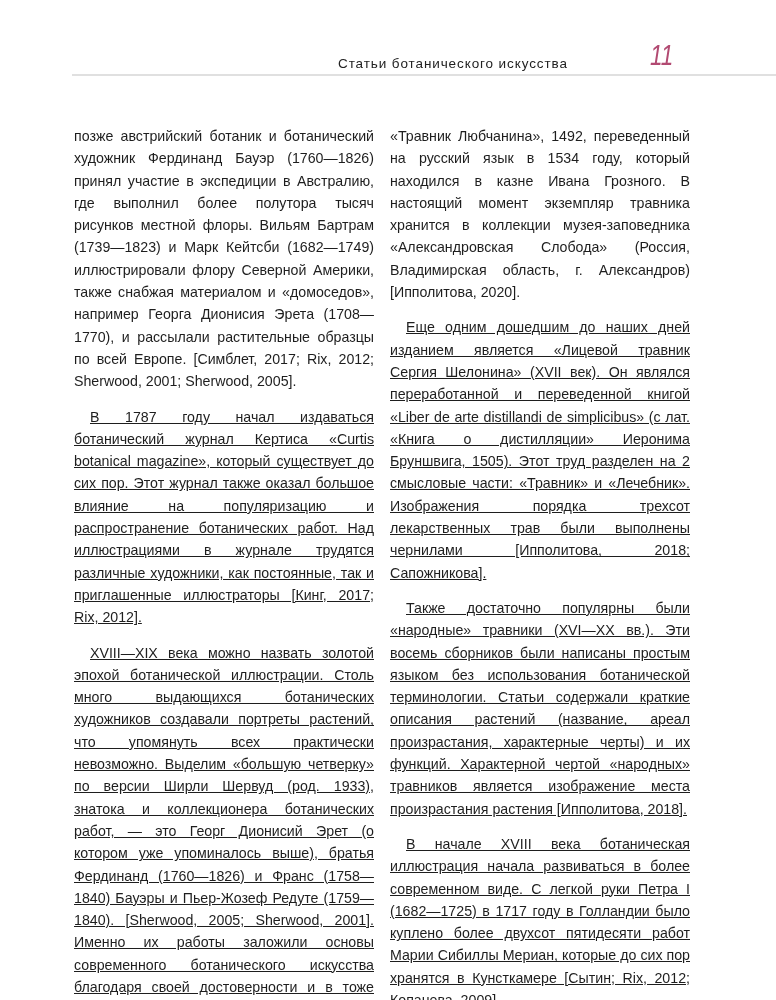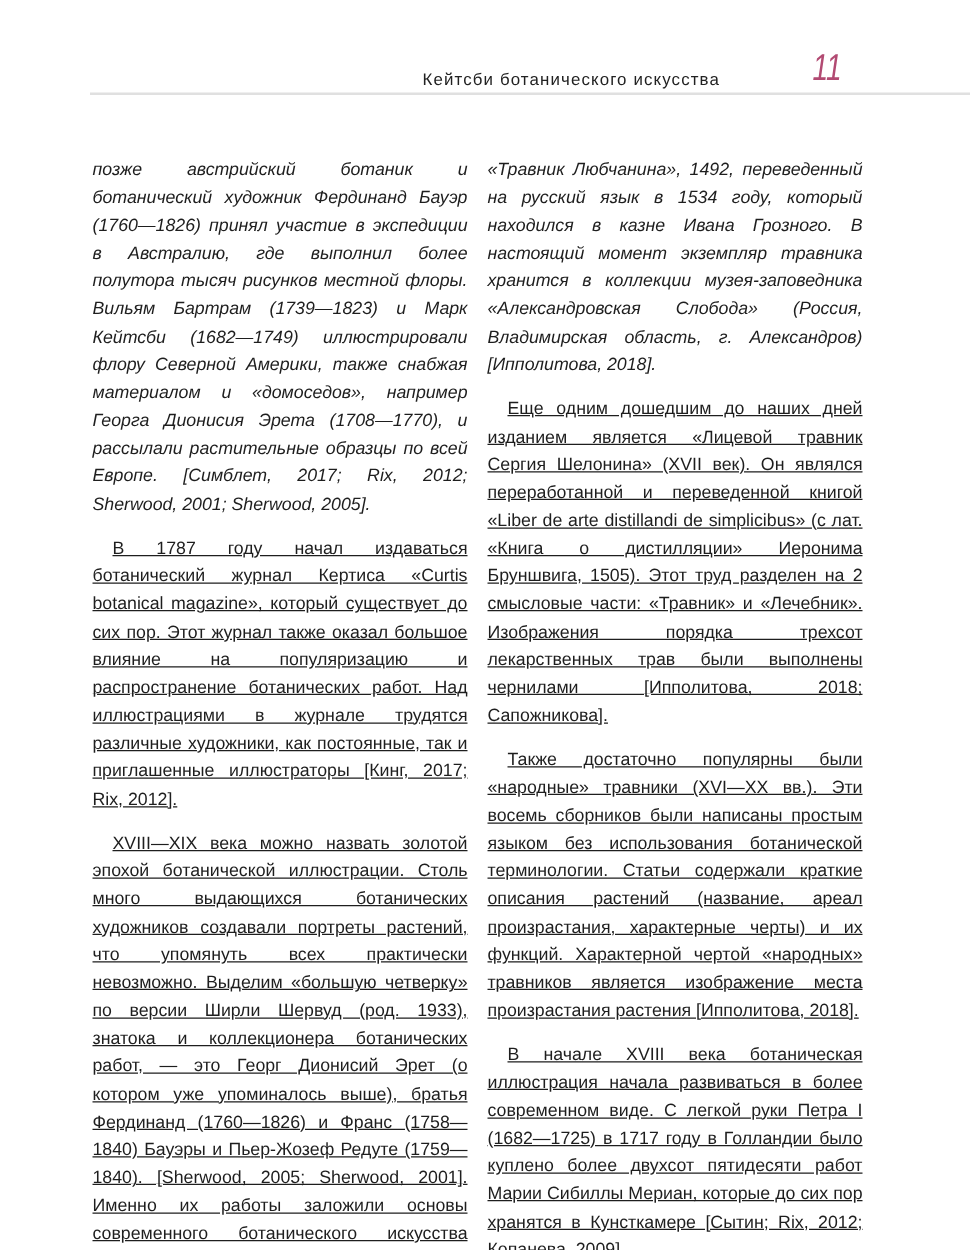--- a/index.html
+++ b/index.html
@@ -12,38 +12,38 @@
               font-style: italic; font-family: "Liberation Sans", sans-serif;
               color: #b24a72; font-weight: normal; transform: scaleX(0.75); transform-origin: left; }
   .head-rule { position: absolute; left: 72px; right: 0; top: 74px; height: 2px; background: #e0e0e0; }
 
   .col { position: absolute; top: 125px; width: 300px; font-size: 14.2px; line-height: 22.3px;
          text-align: justify; hyphens: manual; }
   .col-left { left: 74px; }
   .col-right { left: 390px; width: 300px; }
   .para { margin: 0 0 13px 0; text-indent: 0; }
   .para.indent { text-indent: 16px; text-decoration: underline; }
-  .para.first { text-indent: 0; font-style: italic; }
+  .para.first { text-indent: 0; }
   .nohead { margin-bottom: 0; }
 </style>
 </head>
 <body>
 
 <div class="running-head">
-  <div class="head-title">Кейтсби ботанического искусства</div>
+  <div class="head-title">Статьи ботанического искусства</div>
   <div class="page-num">11</div>
   <div class="head-rule"></div>
 </div>
 
 <div class="col col-left">
   <p class="para first">позже австрийский ботаник и ботанический художник Фердинанд Бауэр (1760—1826) принял участие в экспедиции в Австралию, где выполнил более полутора тысяч рисунков местной флоры. Вильям Бартрам (1739—1823) и Марк Кейтсби (1682—1749) иллюстрировали флору Северной Америки, также снабжая материалом и «домоседов», например Георга Дионисия Эрета (1708—1770), и рассылали растительные образцы по всей Европе. [Симблет, 2017; Rix, 2012; Sherwood, 2001; Sherwood, 2005].</p>
   <p class="para indent">В 1787 году начал издаваться ботанический журнал Кертиса «Curtis botanical magazine», который существует до сих пор. Этот журнал также оказал большое влияние на популяризацию и распространение ботанических работ. Над иллюстрациями в журнале трудятся различные художники, как постоянные, так и приглашенные иллюстраторы [Кинг, 2017; Rix, 2012].</p>
   <p class="para indent nohead">XVIII—XIX века можно назвать золотой эпохой ботанической иллюстрации. Столь много выдающихся ботанических художников создавали портреты растений, что упомянуть всех практически невозможно. Выделим «большую четверку» по версии Ширли Шервуд (род. 1933), знатока и коллекционера ботанических работ, — это Георг Дионисий Эрет (о котором уже упоминалось выше), братья Фердинанд (1760—1826) и Франс (1758—1840) Бауэры и Пьер-Жозеф Редуте (1759—1840). [Sherwood, 2005; Sherwood, 2001]. Именно их работы заложили основы современного ботанического искусства благодаря своей достоверности и в тоже время эстетической привлекательности.</p>
 
 </div>
 
 <div class="col col-right">
-  <p class="para first">«Травник Любчанина», 1492, переведенный на русский язык в 1534 году, который находился в казне Ивана Грозного. В настоящий момент экземпляр травника хранится в коллекции музея-заповедника «Александровская Слобода» (Россия, Владимирская область, г. Александров) [Ипполитова, 2018].</p>
+  <p class="para first">«Травник Любчанина», 1492, переведенный на русский язык в 1534 году, который находился в казне Ивана Грозного. В настоящий момент экземпляр травника хранится в коллекции музея-заповедника «Александровская Слобода» (Россия, Владимирская область, г. Александров) [Ипполитова, 2020].</p>
   <p class="para indent">Еще одним дошедшим до наших дней изданием является «Лицевой травник Сергия Шелонина» (XVII век). Он являлся переработанной и переведенной книгой «Liber de arte distillandi de simplicibus» (с лат. «Книга о дистилляции» Иеронима Бруншвига, 1505). Этот труд разделен на 2 смысловые части: «Травник» и «Лечебник». Изображения порядка трехсот лекарственных трав были выполнены чернилами [Ипполитова, 2018; Сапожникова].</p>
   <p class="para indent">Также достаточно популярны были «народные» травники (XVI—XX вв.). Эти восемь сборников были написаны простым языком без использования ботанической терминологии. Статьи содержали краткие описания растений (название, ареал произрастания, характерные черты) и их функций. Характерной чертой «народных» травников является изображение места произрастания растения [Ипполитова, 2018].</p>
   <p class="para indent">В начале XVIII века ботаническая иллюстрация начала развиваться в более современном виде. С легкой руки Петра I (1682—1725) в 1717 году в Голландии было куплено более двухсот пятидесяти работ Марии Сибиллы Мериан, которые до сих пор хранятся в Кунсткамере [Сытин; Rix, 2012; Копанева, 2009].</p>
 
 </div>
 
 </body></html>

